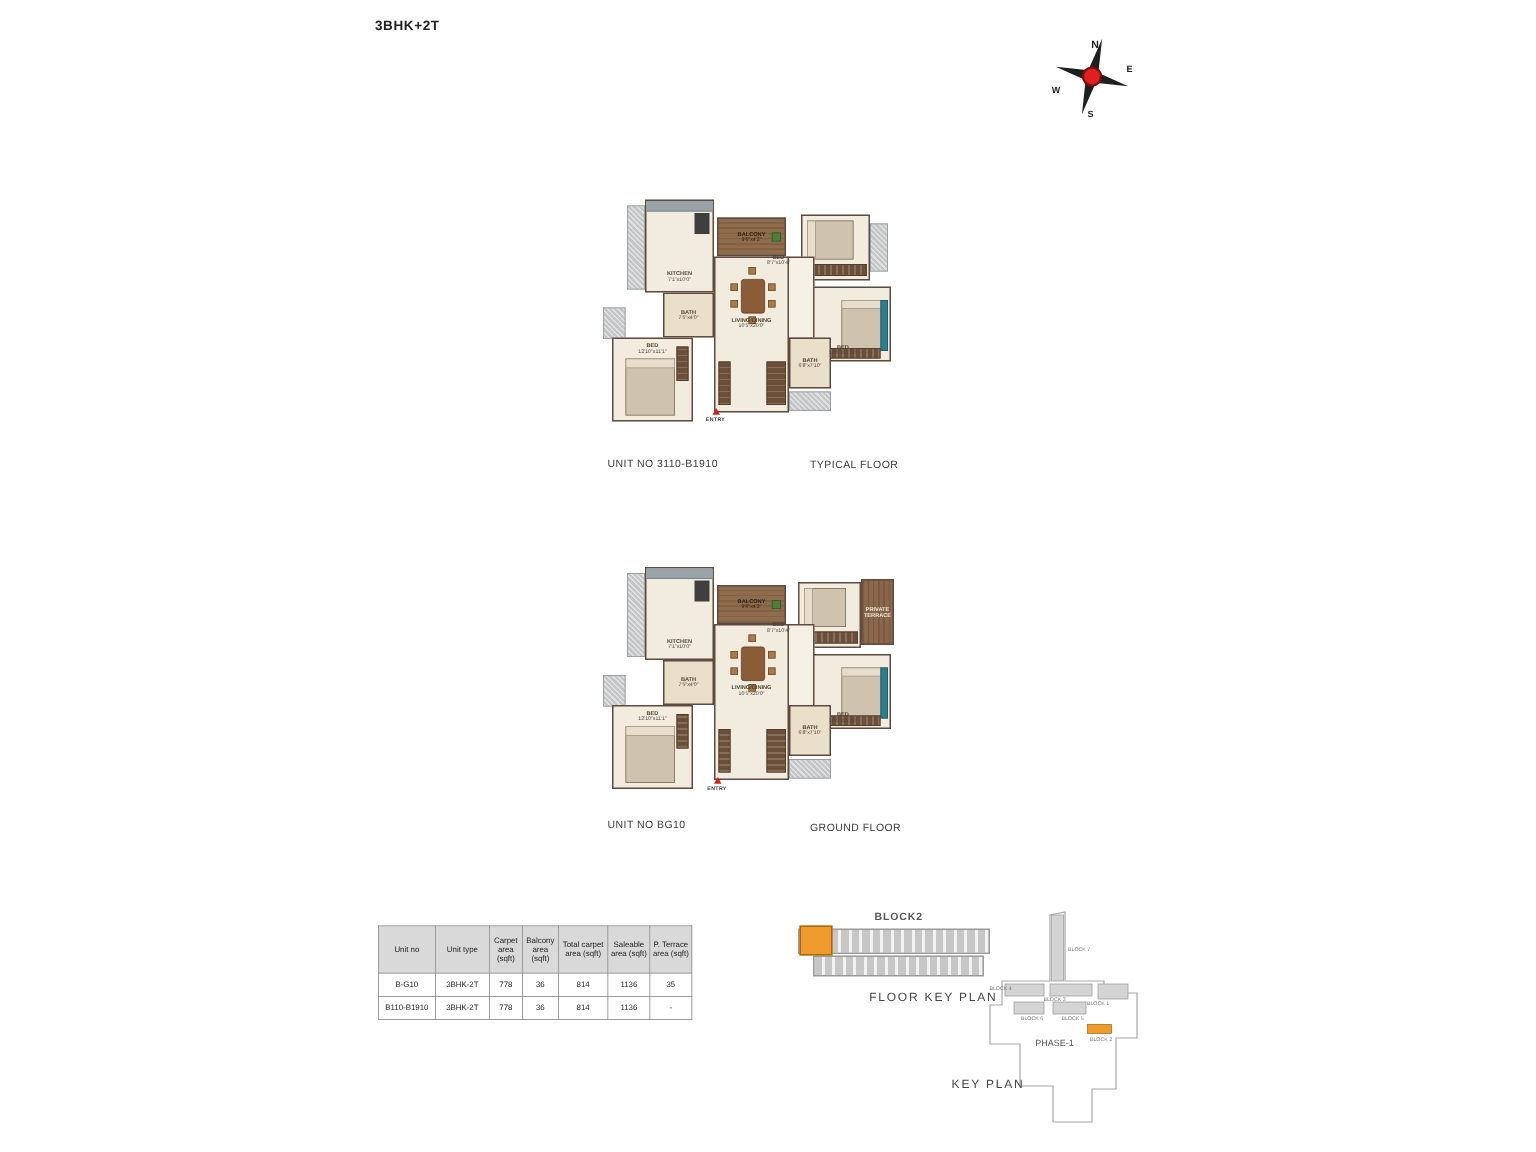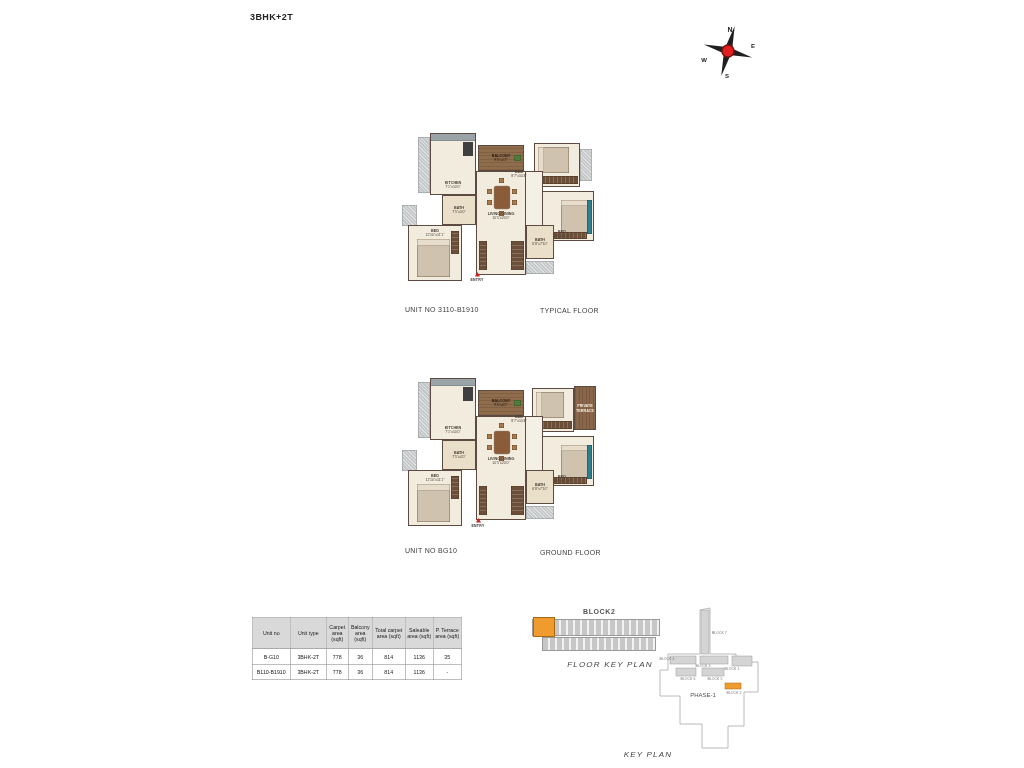--- a/index.html
+++ b/index.html
@@ -43,21 +43,21 @@
   .table-wrap table{border-collapse:collapse;table-layout:fixed;font-size:10.5px;color:#222;}
   .table-wrap th,.table-wrap td{border:1px solid #7d7d7d;text-align:center;padding:2px;overflow:hidden;}
   .table-wrap th{background:#d9d9d9;font-weight:400;height:58px;vertical-align:middle;}
   .table-wrap td{height:26px;}
 
   
   .fkp-title{font-size:7px;font-weight:700;color:#555;letter-spacing:.6px;}
   .fkp-strip{position:absolute;background:repeating-linear-gradient(90deg,#c7c7c7 0 5px,#f2f2f2 5px 7px);
              border:1px solid #9a9a9a;box-sizing:border-box;}
   .fkp-orange{position:absolute;border:1px solid #a66a14;box-sizing:border-box;}
-  .kp-caption{font-size:8px;color:#444;letter-spacing:1.2px;text-align:center;font-style:italic;}
+  .kp-caption{font-size:8px;color:#444;letter-spacing:1.2px;text-align:right;}
 </style>
 </head>
 <body>
 
 <div id="canvas">
 
   <div class="abs page-title" style="left:250px;top:12px;">3BHK+2T</div>
 
   <svg class="abs" style="left:698px;top:20px;" width="60" height="60" viewBox="0 0 60 60">
     <g transform="rotate(15 30 31)" fill="#1f1f1f">
@@ -312,15 +312,15 @@
     <rect x="85" y="85" width="16" height="6" fill="#ef9b2e" stroke="#a66a14" stroke-width="0.5"></rect>
     <text x="72" y="36" font-size="3.5" fill="#777">BLOCK 7</text>
     <text x="27" y="62" font-size="3.5" fill="#777" text-anchor="middle">BLOCK 4</text>
     <text x="63" y="69" font-size="3.5" fill="#777" text-anchor="middle">BLOCK 3</text>
     <text x="92" y="72" font-size="3.5" fill="#777" text-anchor="middle">BLOCK 1</text>
     <text x="48" y="82" font-size="3.5" fill="#777" text-anchor="middle">BLOCK 6</text>
     <text x="75" y="82" font-size="3.5" fill="#777" text-anchor="middle">BLOCK 5</text>
     <text x="94" y="96" font-size="3.5" fill="#777" text-anchor="middle">BLOCK 2</text>
     <text x="63" y="99" font-size="6" fill="#555" text-anchor="middle">PHASE-1</text>
   </svg>
-  <div class="abs kp-caption" style="left:613px;top:750px;width:70px;">KEY PLAN</div>
+  <div class="abs kp-caption" style="left:613px;top:718px;width:70px;">KEY PLAN</div>
 
 </div>
 
 </body></html>

